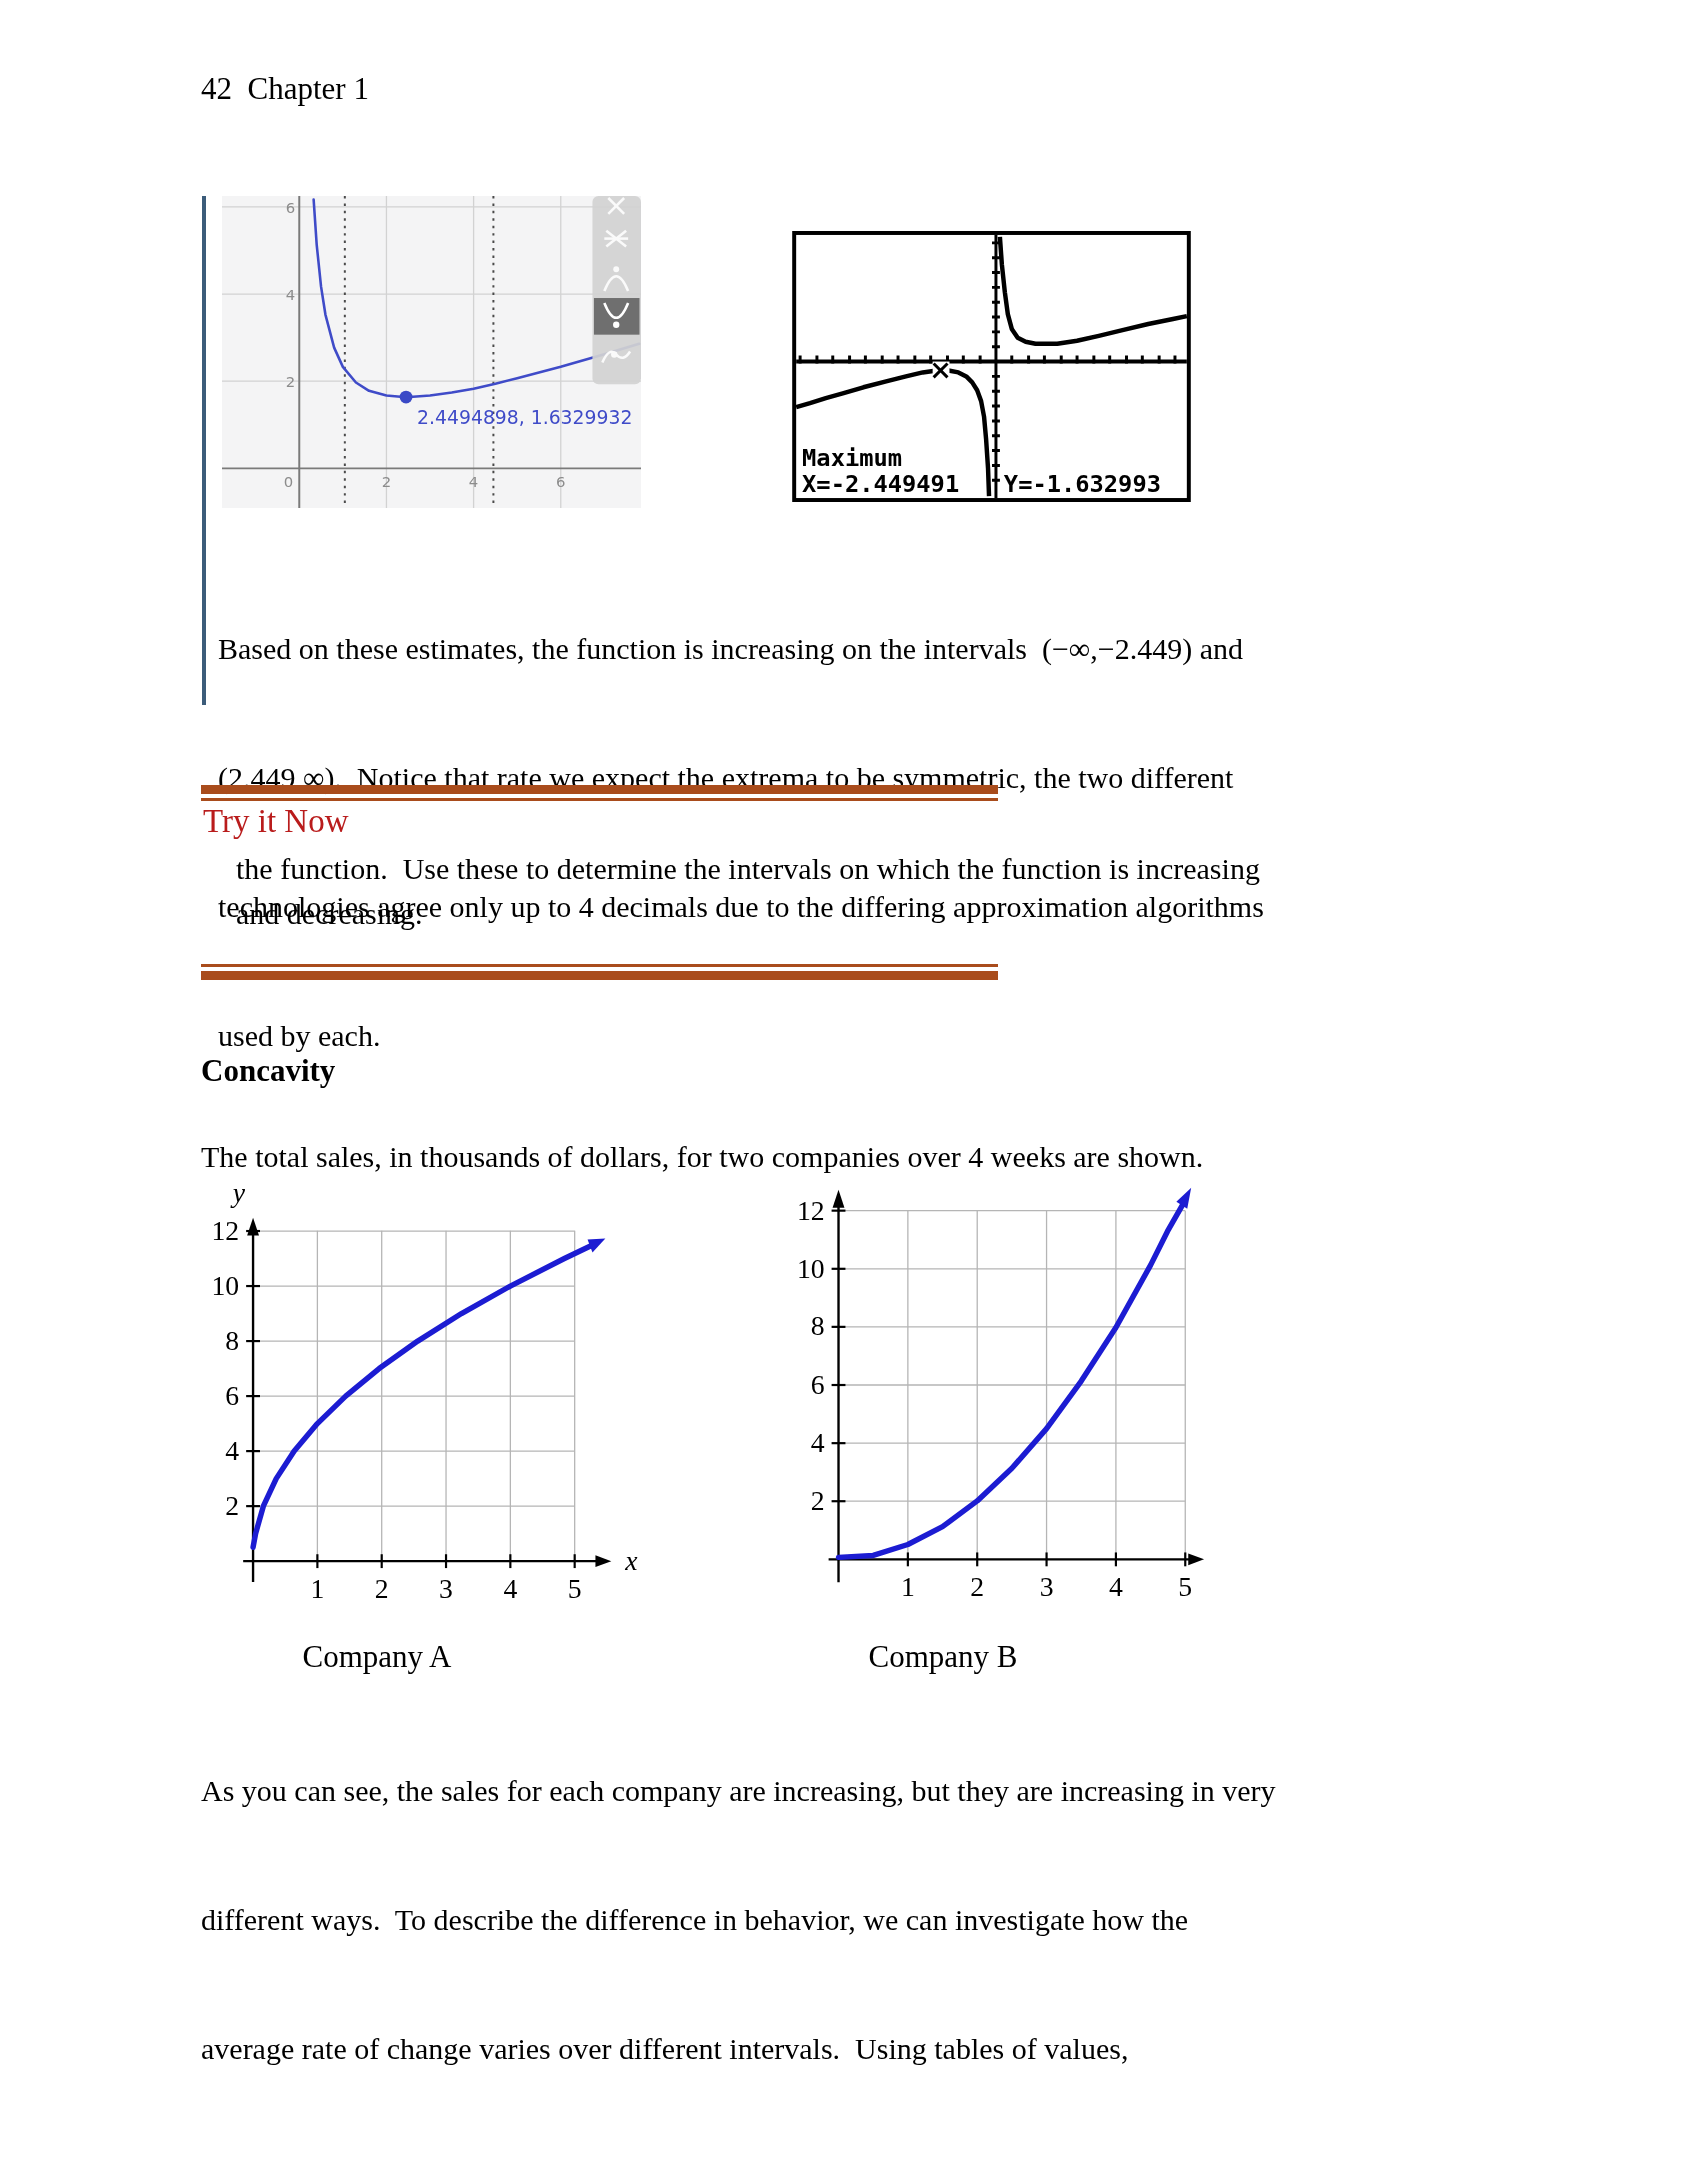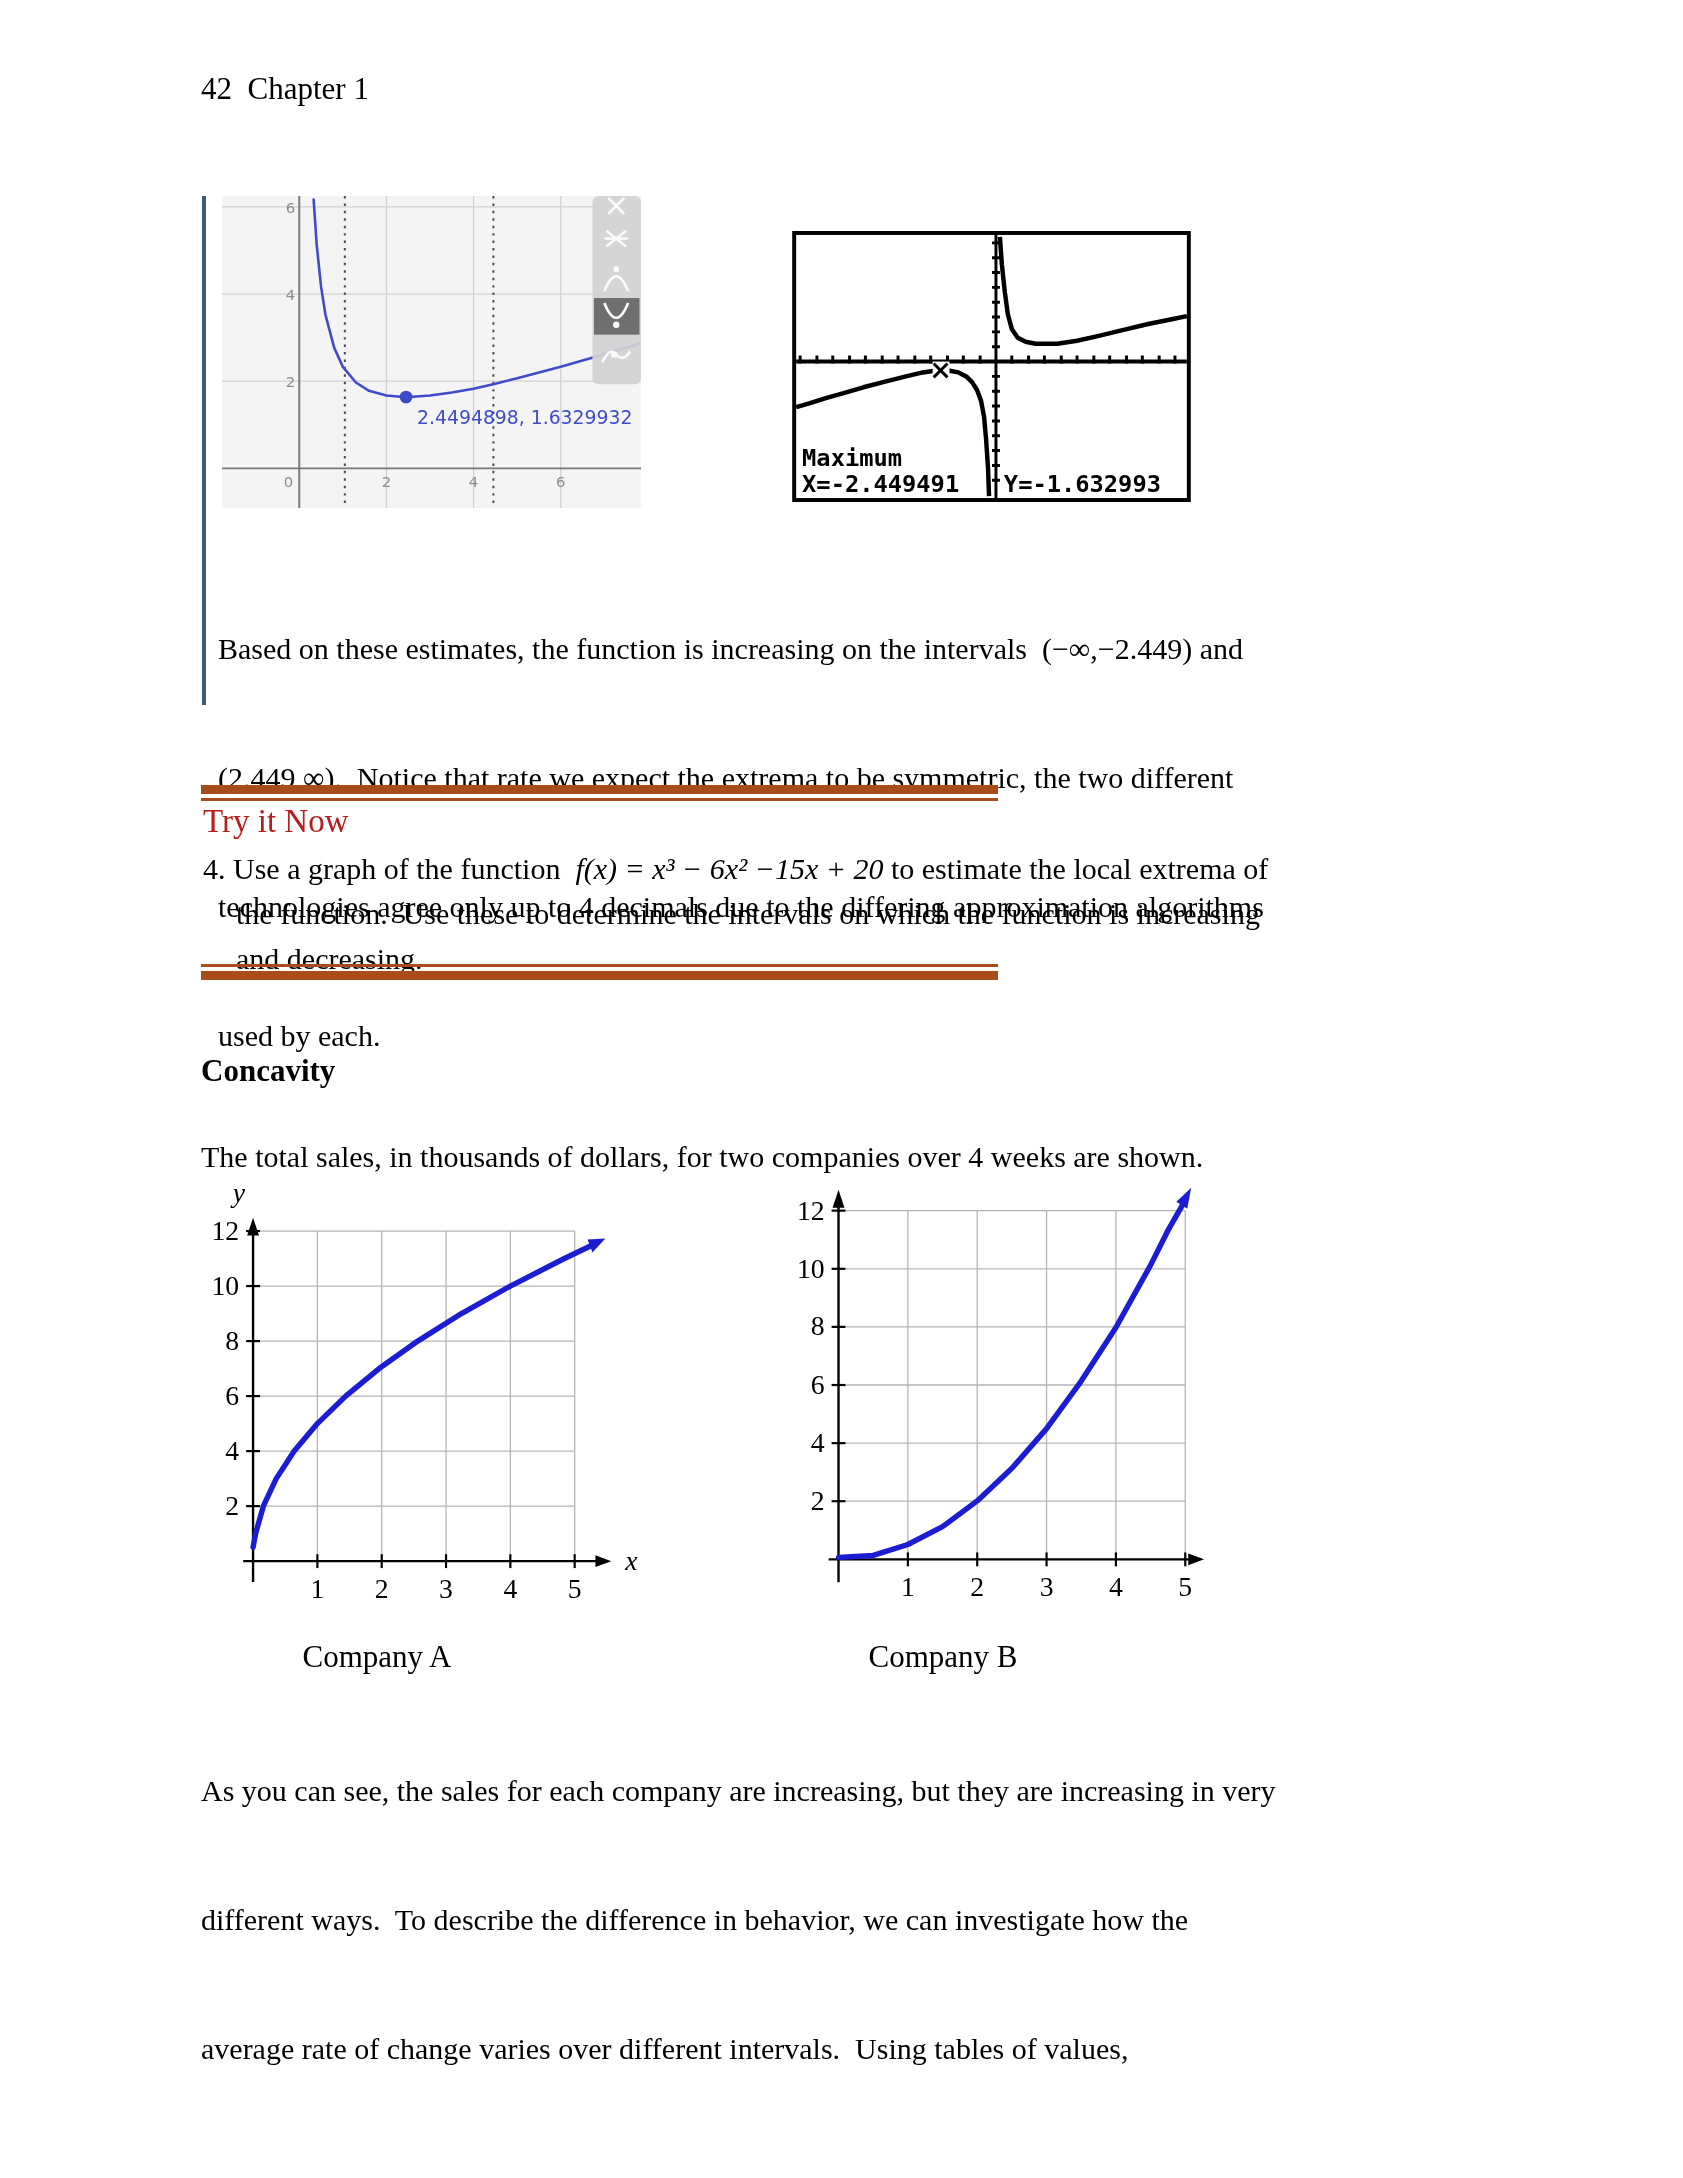--- a/index.html
+++ b/index.html
@@ -128,21 +128,20 @@
     <div>technologies agree only up to 4 decimals due to the differing approximation algorithms</div>
     <div>used by each.</div>
   </div>
 
   <div class="bar" style="left:201px;top:785px;width:797px;height:9px;"></div>
   <div class="bar" style="left:201px;top:798px;width:797px;height:3px;"></div>
 
   <div class="abs tin-title" style="left:203px;top:803px;">Try it Now</div>
 
   <div class="abs" style="left:203px;top:846px;">
-    <div class="tin-line"><span>4. Use a graph of the function  </span><span class="math">f(x) = x³ − 6x² −15x + 20</span><span> to estimate the local extrema of</span></div>
     <div class="tin-line" style="margin-left:33px;">the function.  Use these to determine the intervals on which the function is increasing</div>
     <div class="tin-line" style="margin-left:33px;">and decreasing.</div>
   </div>
 
   <div class="bar" style="left:201px;top:964px;width:797px;height:3px;"></div>
   <div class="bar" style="left:201px;top:971px;width:797px;height:9px;"></div>
 
   <div class="abs heading-bold" style="left:201px;top:1053px;">Concavity</div>
   <div class="abs body-text" style="left:201px;top:1135px;">The total sales, in thousands of dollars, for two companies over 4 weeks are shown.</div>
 

